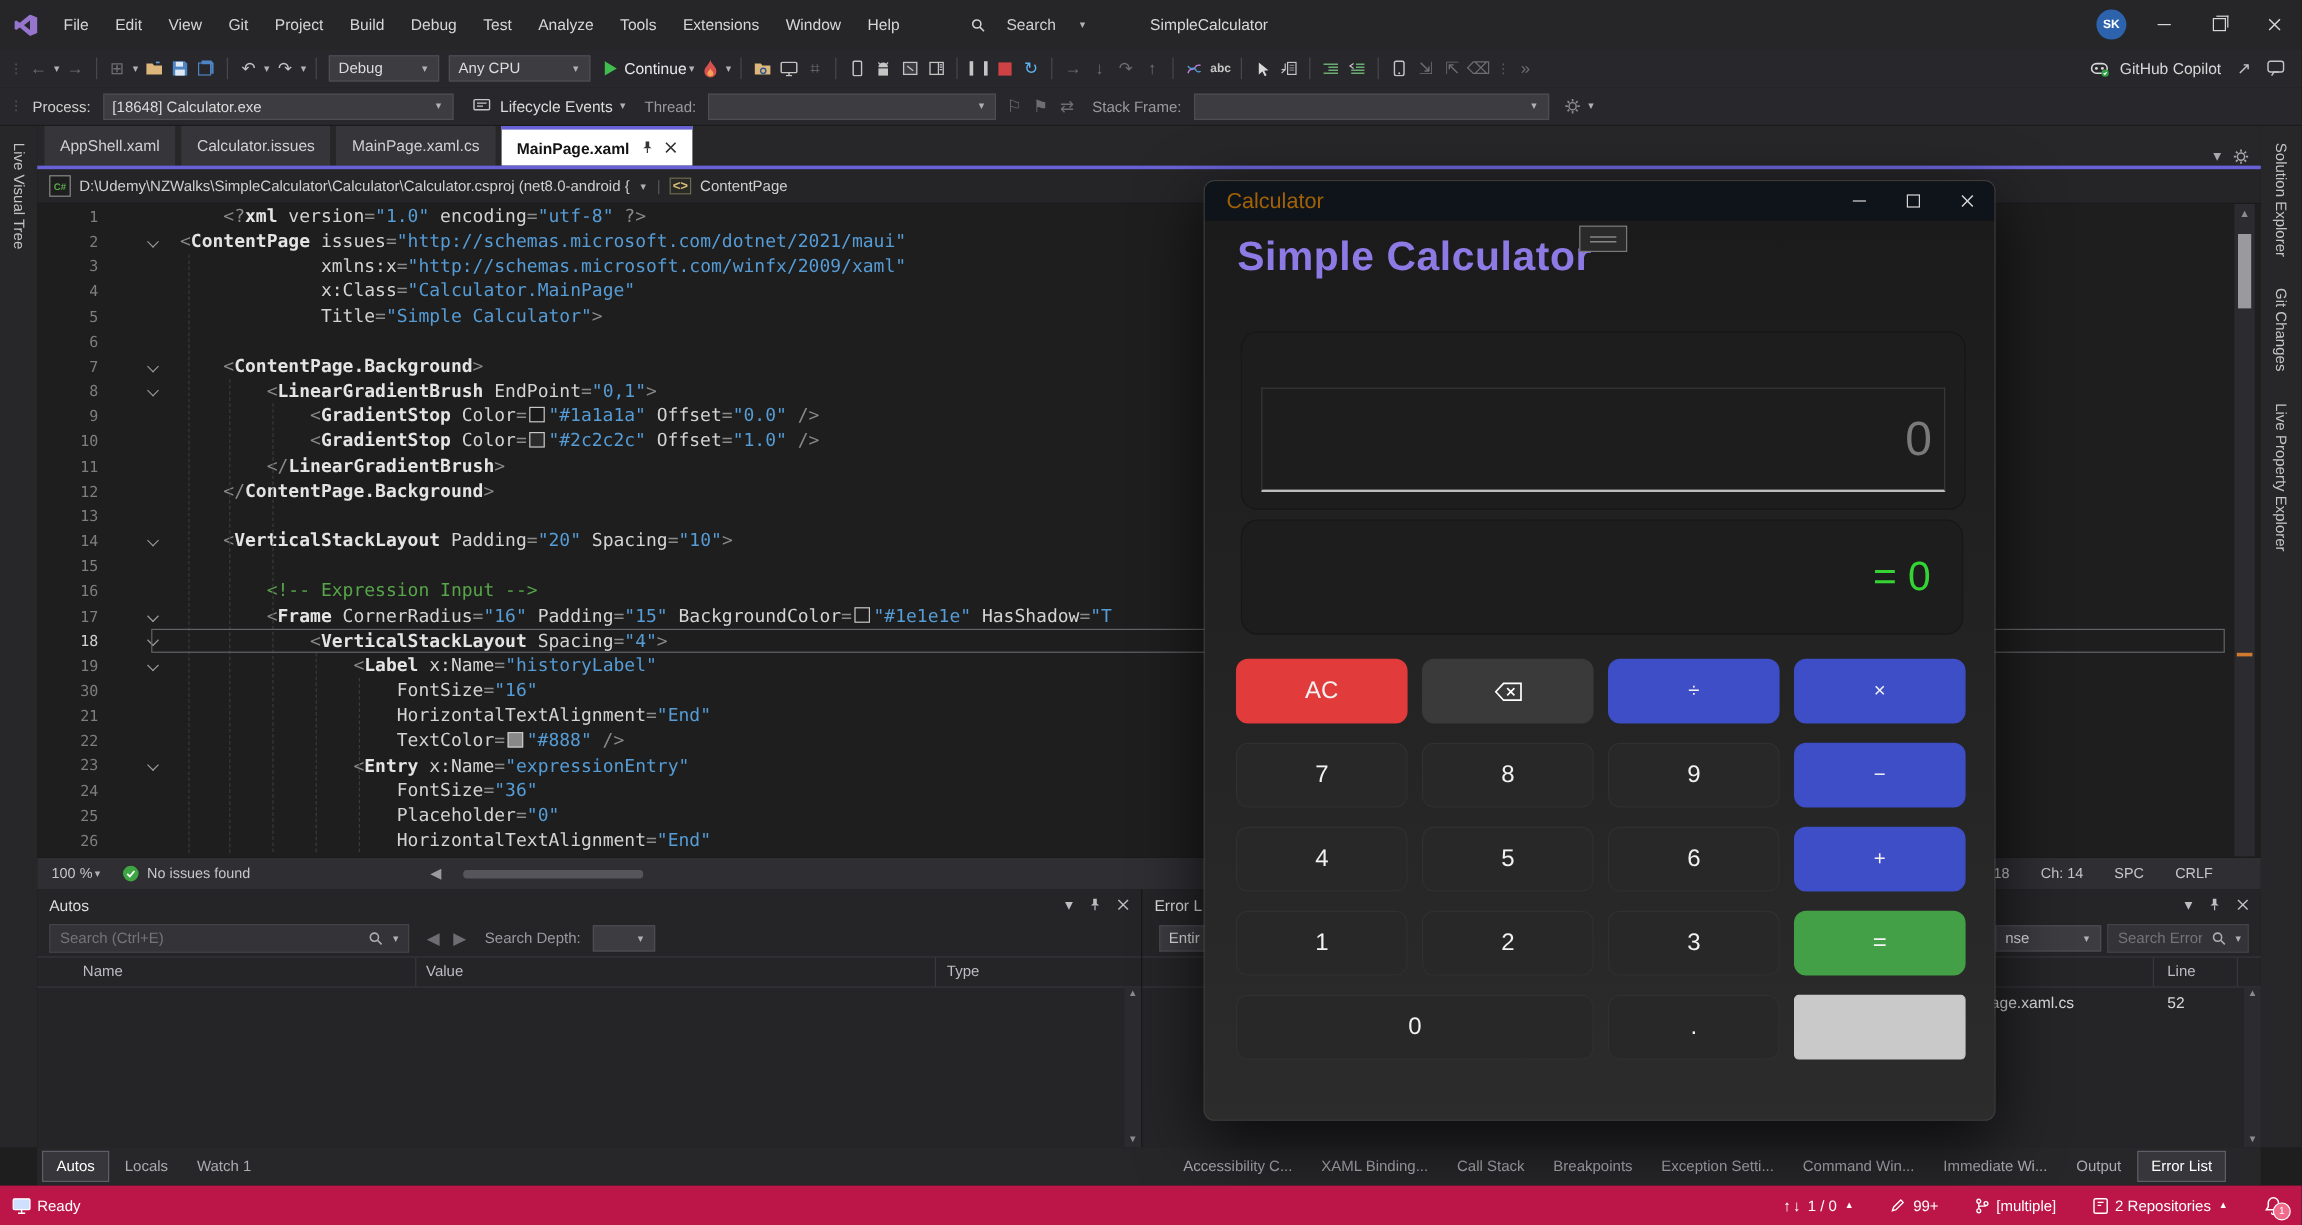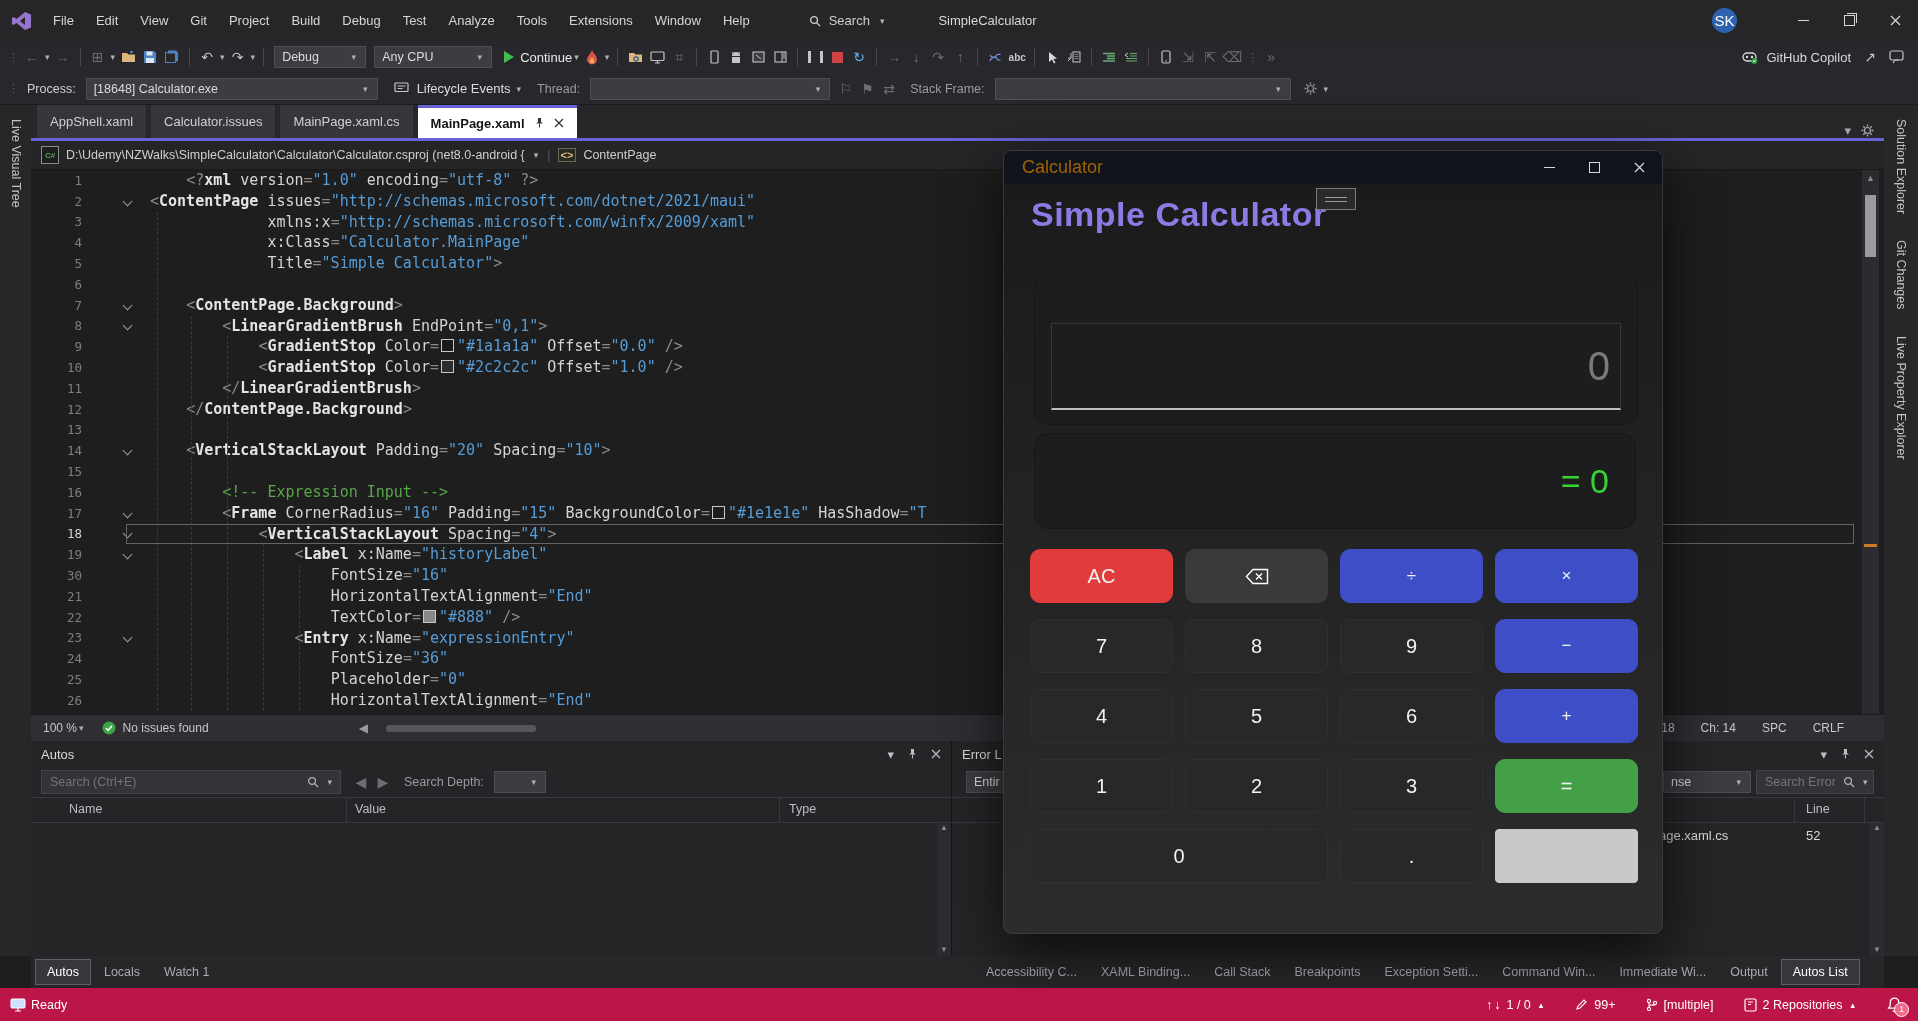--- a/index.html
+++ b/index.html
@@ -2,25 +2,25 @@
 <html><head>
 <meta charset="utf-8">
 <style>
   html,body{margin:0;padding:0;width:1918px;height:1021px;overflow:hidden;background:#1e1e1e;
     font-family:"Liberation Sans","DejaVu Sans",sans-serif;font-size:13px;color:#c8c8c8;}
   .abs{position:absolute}
   
   .titlebar{position:absolute;left:0;top:0;width:1918px;height:41px;background:#262629;display:flex;align-items:center;z-index:5}
   .vslogo{margin:0 10px 0 12px}
   .menu-item{padding:0 11px;color:#d6d6d6;cursor:default}
-  .tb-search{display:flex;align-items:center;gap:8px;margin-left:48px;color:#cfcfcf}
+  .tb-search{display:flex;align-items:center;gap:18px;margin-left:48px;color:#cfcfcf}
   .tb-title{margin-left:52px;color:#d8d8d8}
   .tb-right{margin-left:auto;display:flex;align-items:center}
-  .avatar{width:25px;height:25px;border-radius:50%;background:#2d63ad;color:#fff;font-size:15px;font-weight:400;
-    display:flex;align-items:center;justify-content:center;margin-right:43px}
+  .avatar{width:25px;height:25px;border-radius:50%;background:#2d63ad;color:#fff;font-size:10px;font-weight:700;
+    display:flex;align-items:center;justify-content:center;margin-right:8px}
   .winbtn{width:46px;height:41px;display:flex;align-items:center;justify-content:center;color:#d8d8d8}
   .wline{display:inline-block;width:11px;border-top:1px solid #d8d8d8}
   .wbox{display:inline-block;width:9px;height:9px;border:1px solid #d8d8d8;position:relative}
   .wbox::before{content:"";position:absolute;left:2px;top:-3px;width:9px;height:9px;border:1px solid #d8d8d8;border-left:none;border-bottom:none}
   .toolbar{position:absolute;left:0;top:41px;width:1918px;height:32px;background:#28282c;display:flex;align-items:center;z-index:5;padding-left:4px;box-sizing:border-box}
   .debugbar{position:absolute;left:0;top:73px;width:1918px;height:32px;background:#28282c;border-bottom:1px solid #1b1b1b;display:flex;align-items:center;z-index:5;padding-left:4px;box-sizing:border-box}
   .ico{display:inline-flex;align-items:center;justify-content:center;min-width:20px;height:24px;color:#c5c5c5;font-size:14px;margin:0 1px}
   .ico.dim{color:#6d6d72}
   .caret{font-size:9px;color:#b0b0b5;margin:0 2px}
   .sep{width:1px;height:18px;background:#47474c;margin:0 6px}
@@ -727,21 +727,21 @@
     </span>
   <span class="pt-right" id="pt-right">
       <span class="ptab">Accessibility C...</span>
       <span class="ptab">XAML Binding...</span>
       <span class="ptab">Call Stack</span>
       <span class="ptab">Breakpoints</span>
       <span class="ptab">Exception Setti...</span>
       <span class="ptab">Command Win...</span>
       <span class="ptab">Immediate Wi...</span>
       <span class="ptab">Output</span>
-      <span class="ptab active">Autos List</span>
+      <span class="ptab active">Error List</span>
     </span>
 </div>
 
 <div class="statusbar">
   <span class="sb-left">
     <span>
         <svg width="16" height="14" viewBox="0 0 16 14">
           <rect x="1" y="1" width="14" height="9" rx="1" fill="#cfe0ff" stroke="#fff" stroke-width="1"></rect>
           <path d="M5 13 h6 M8 10 v3" stroke="#fff" stroke-width="1.2"></path>
         </svg>

